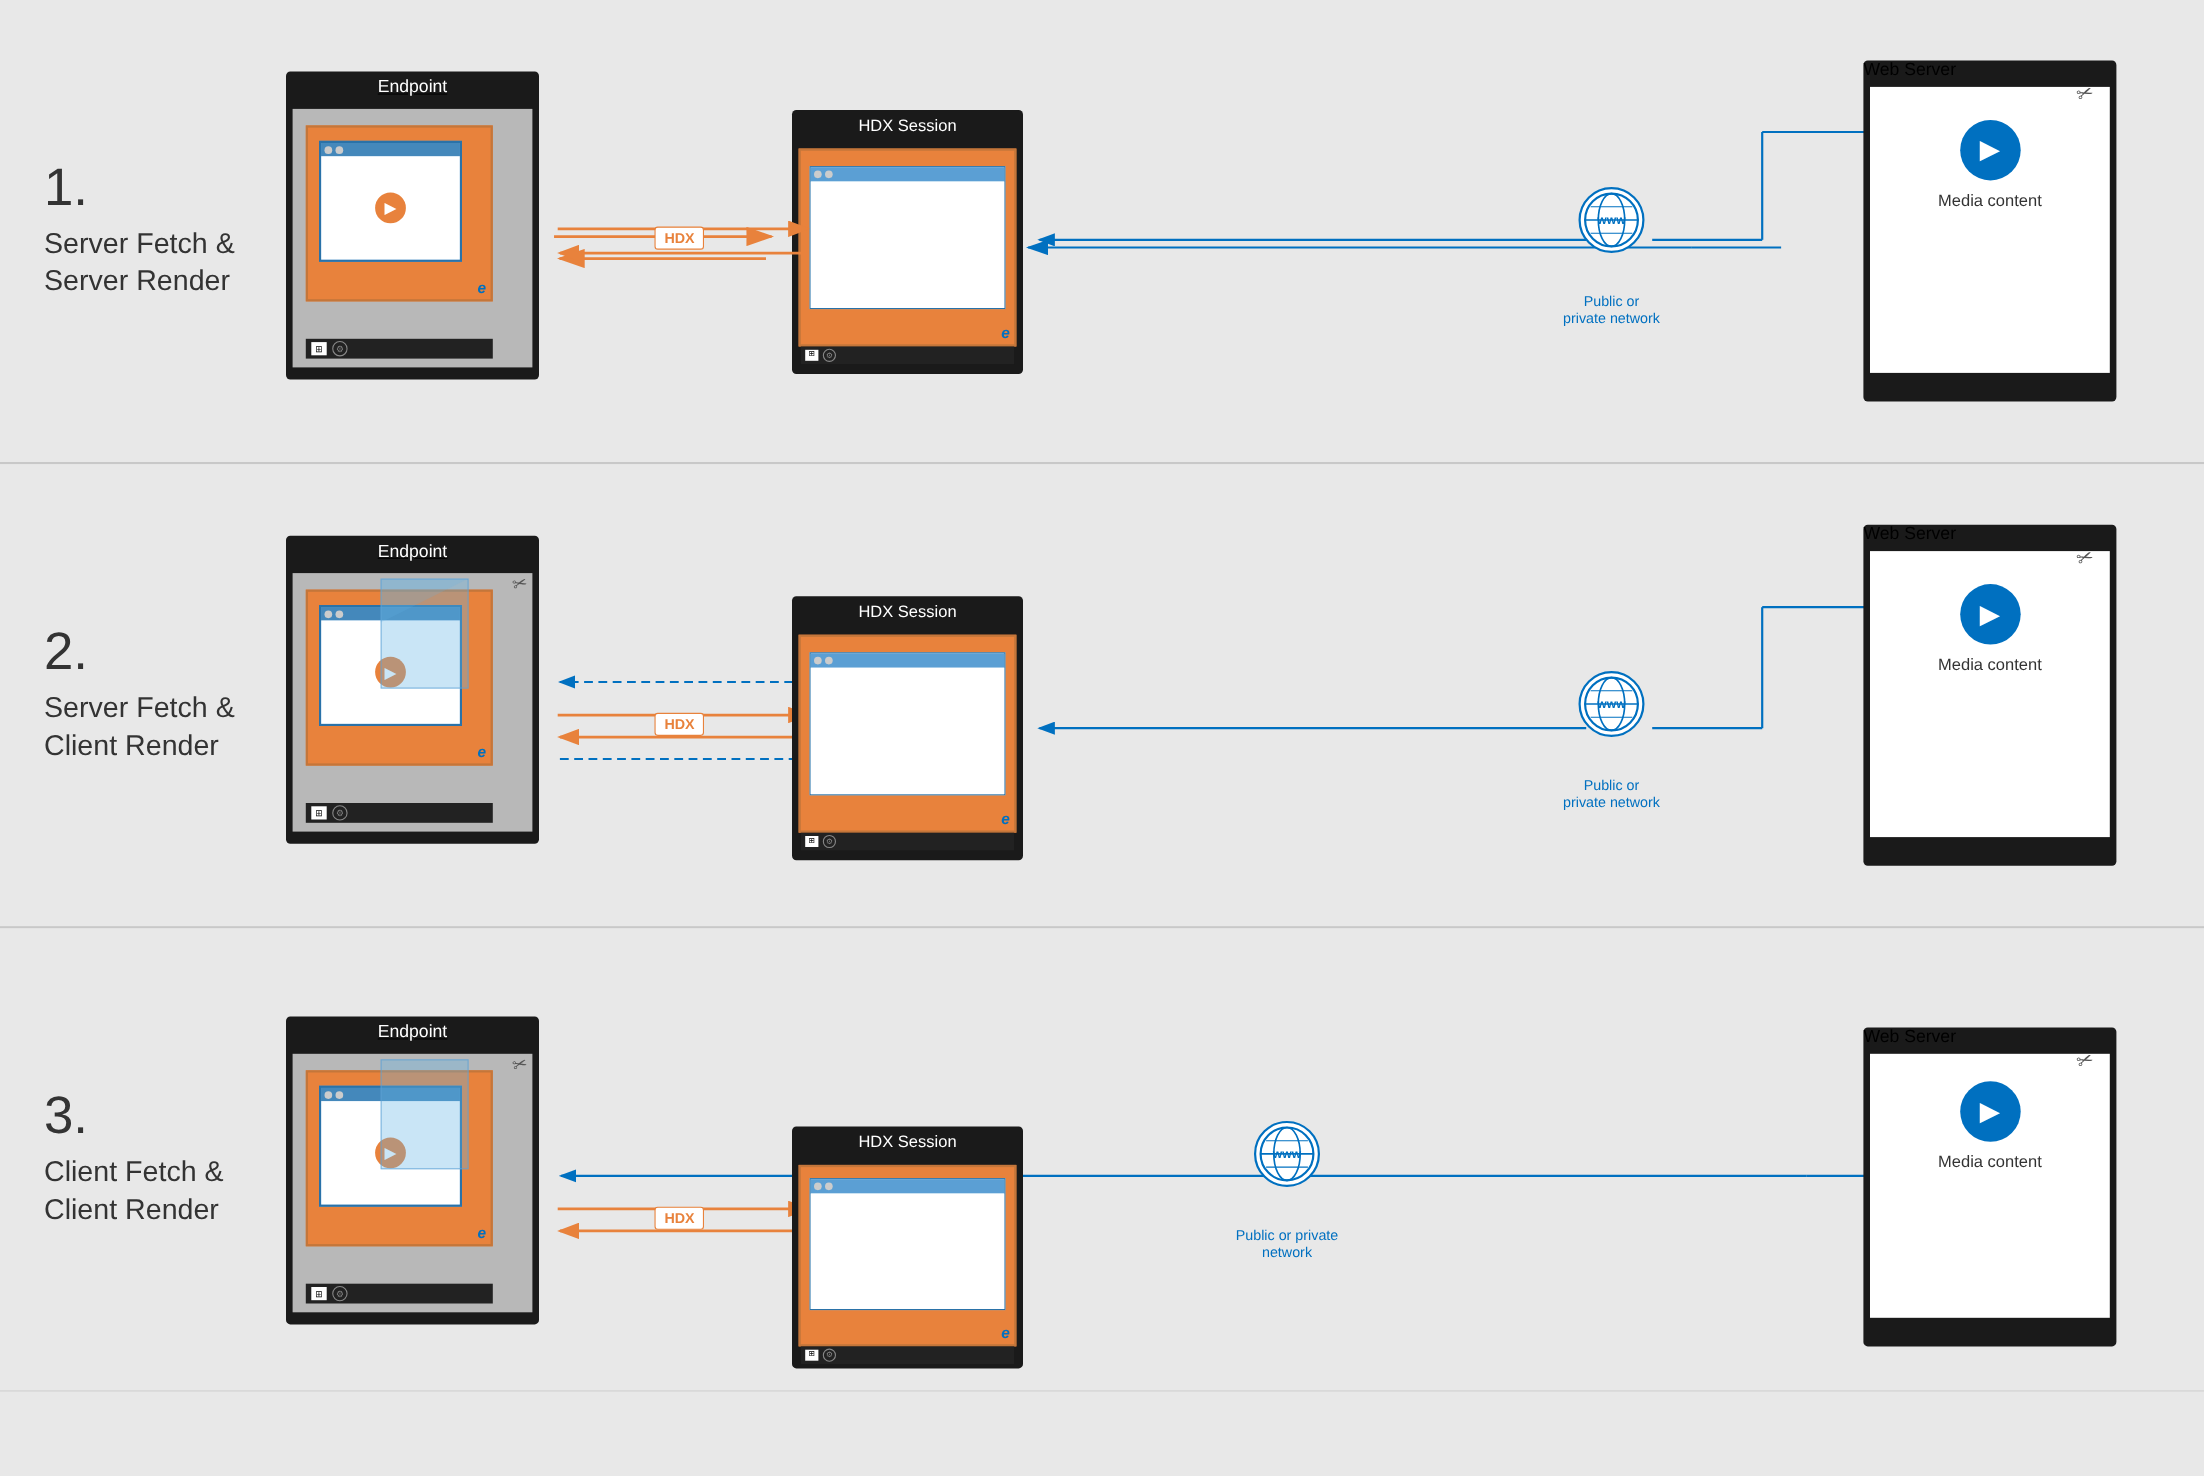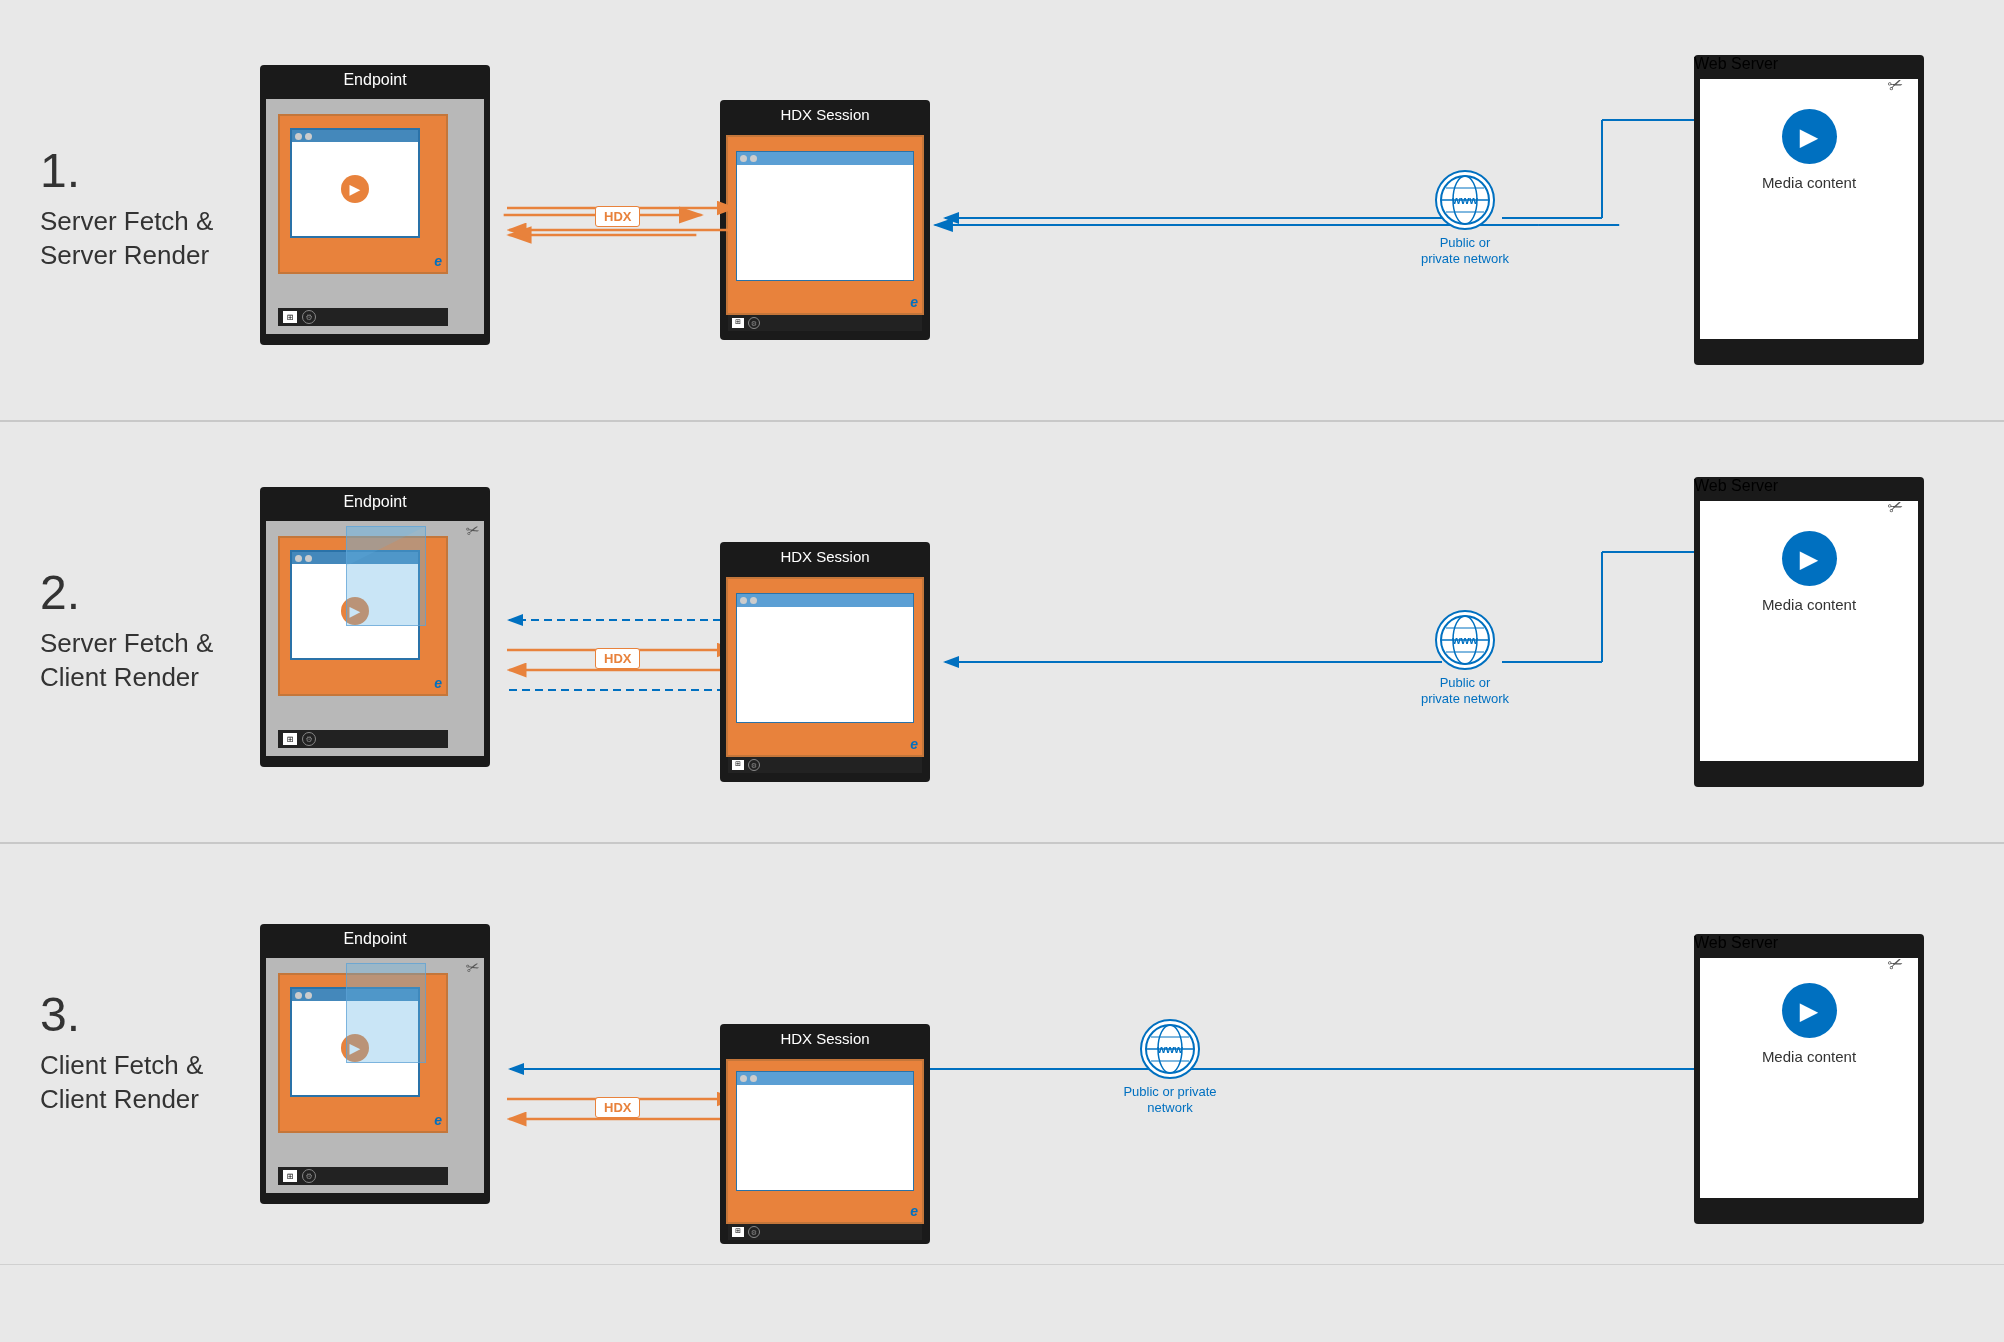--- a/index.html
+++ b/index.html
@@ -62,20 +62,21 @@
       text-align: center;
       padding: 6px 10px;
     }
 
     
     .endpoint-box {
       width: 220px;
       height: 270px;
       left: 30px;
       top: 40px;
+      text-decoration: underline;
     }
 
     
     .hdx-box {
       width: 200px;
       height: 230px;
       background: #1a1a1a;
       border-radius: 4px;
       position: absolute;
     }
@@ -119,20 +120,21 @@
       font-weight: 600;
       padding: 2px 8px;
     }
 
     
     .globe-icon {
       position: absolute;
       display: flex;
       flex-direction: column;
       align-items: center;
+      gap: 31px;
     }
 
     .globe-circle {
       width: 60px;
       height: 60px;
       border-radius: 50%;
       border: 2px solid #0070c0;
       display: flex;
       align-items: center;
       justify-content: center;

